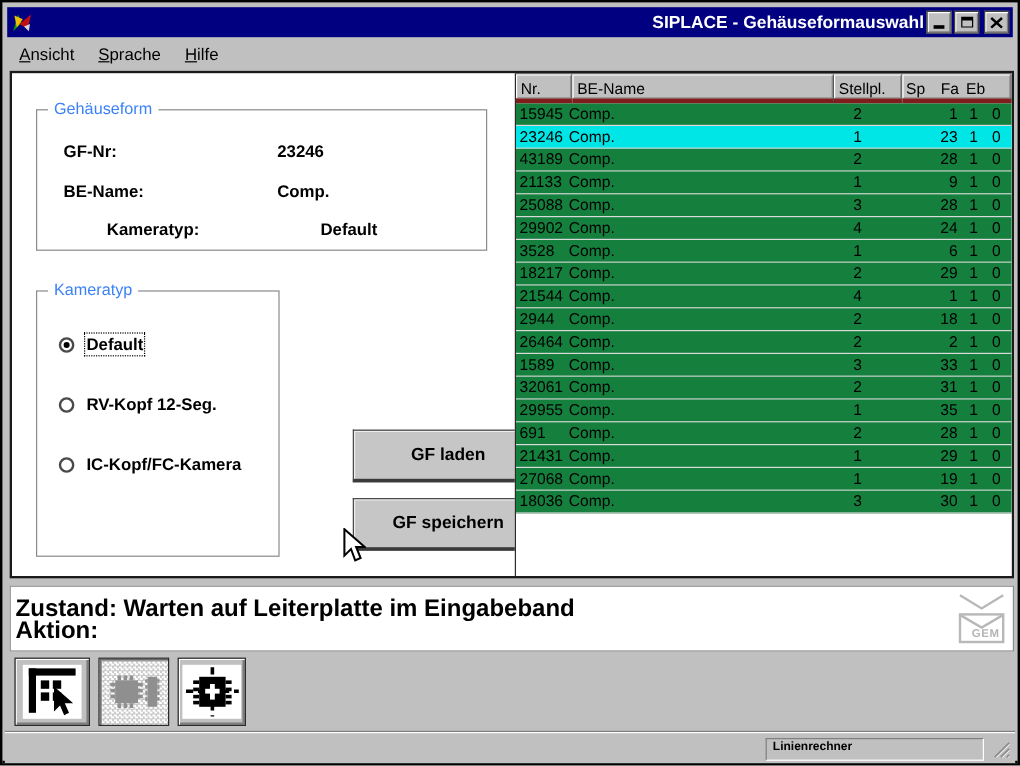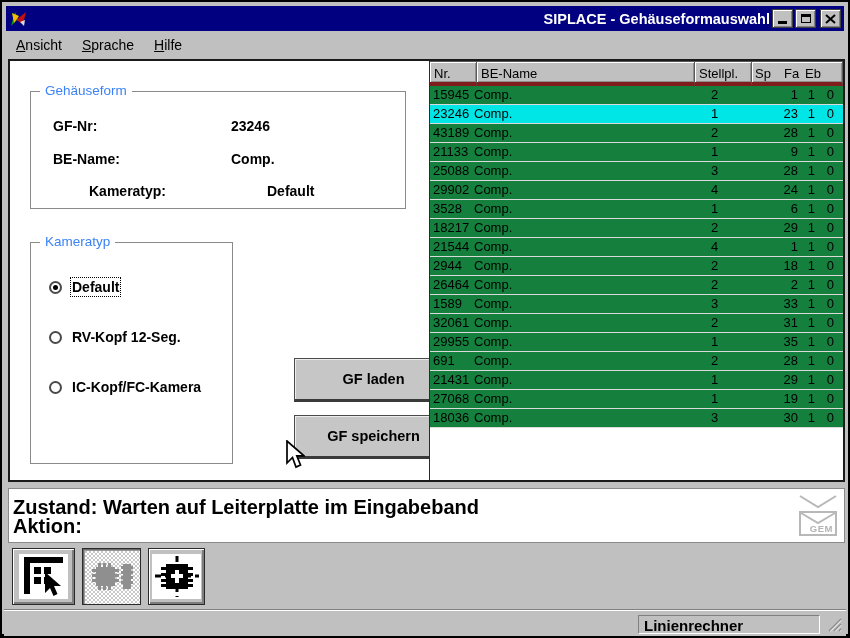--- a/index.html
+++ b/index.html
@@ -91,21 +91,21 @@
         box-shadow:inset 1px 1px 0 #6a6a6a, inset 2px 2px 0 #9a9a9a;
         background:repeating-conic-gradient(#ffffff 0% 25%, #c9c9c9 0% 50%) 0 0/4px 4px;}
   .tool-3{left:146px;width:57px;}
   .tool-inner{background:#fff;width:49px;height:45px;display:flex;align-items:center;justify-content:center;}
 
   
   .statusbar{position:absolute;left:2px;right:2px;top:607px;height:27px;background:var(--chrome);
              border-top:1px solid #808080;box-shadow:inset 0 1px 0 #fff;}
   .sb-panel{position:absolute;left:634px;top:5px;width:182px;height:19px;background:var(--chrome);
             border:1px solid;border-color:#808080 #fff #fff #808080;
-            font-size:15px;font-weight:bold;padding:1px 0 0 5px;white-space:nowrap;}
+            font-size:10px;font-weight:bold;padding:1px 0 0 5px;white-space:nowrap;}
   .grip{position:absolute;right:4px;top:6px;width:16px;height:16px;}
 
   .cursor{position:absolute;left:281px;top:438px;width:22px;height:30px;z-index:50;pointer-events:none;}
 </style>
 </head>
 <body>
 
 <div class="window">
 
   <div class="titlebar">

